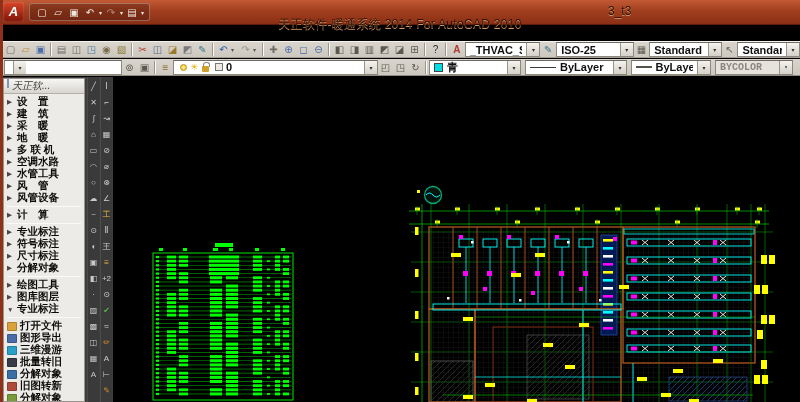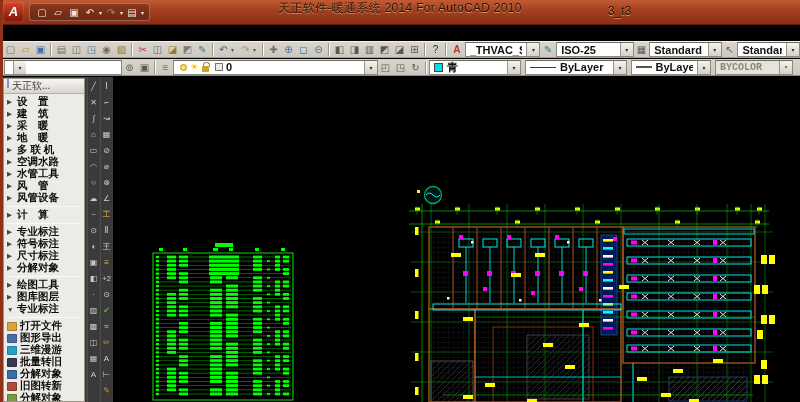--- a/index.html
+++ b/index.html
@@ -13,21 +13,21 @@
     background:linear-gradient(#c25a35, #a23f1f 45%, #8a2f15); border-bottom:1px solid #5e1d0a; }
   .acad-logo { position:absolute; left:3px; top:2px; width:21px; height:20px; border-radius:3px;
     background:linear-gradient(#d8442a,#7e1505); color:#fff; font-weight:bold; font-style:italic;
     font-size:13px; text-align:center; line-height:20px; box-shadow:inset 0 0 2px #ffffff66; }
   .qat { position:absolute; left:29px; top:3px; height:18px; display:flex; align-items:center; gap:2px;
     padding:0 5px; background:rgba(40,12,6,.30); border:1px solid rgba(255,255,255,.28); border-radius:3px; }
   .qat .qi { width:14px; height:14px; display:flex; align-items:center; justify-content:center;
     font-size:10px; color:#f0e8e0; }
   .qat .qi.dim { color:#b88a78; }
   .qat .qcaret { font-size:6px; color:#f0e8e0; }
-  .win-title { position:absolute; left:0; right:0; top:0; text-align:center; font-size:12px;
+  .win-title { position:absolute; left:0; right:0; top:16px; text-align:center; font-size:12px;
     color:#2d0e05; text-shadow:0 1px 0 #c96; letter-spacing:.3px; }
   .win-title-suffix { position:absolute; left:608px; top:4px; font-size:12px; color:#2d0e05; text-shadow:0 1px 0 #c96; }
 
   
   .menubar { position:absolute; left:0; top:25px; width:800px; height:16px;
     background:linear-gradient(#dcd8d1,#c9c5bd); border-bottom:1px solid #9b968c;
     display:flex; align-items:stretch; padding-left:14px; }
   .menu-item { font-size:11px; color:#14110c; padding:1px 8px 0; display:flex; align-items:center; }
   .menu-item.active { background:#b9b4aa; border:1px solid #837e73; border-bottom:none; padding-top:0; }
 
@@ -63,21 +63,21 @@
   .lay-sw { display:inline-block; width:8px; height:8px; background:#ece9e3; border:1px solid #777; margin:0 3px; }
 
   
   .main { position:absolute; left:0; top:77px; width:800px; height:325px; background:#3d3d3d; }
   .left-border { position:absolute; left:0; top:0; width:3px; height:402px; background:#8f3118; z-index:50; }
 
   
   .palette { position:absolute; left:3px; top:1px; width:82px; bottom:0; background:#ecebe7;
     border:1px solid #9a958b; overflow:hidden; display:flex; flex-direction:column; }
   .pal-header { height:15px; flex:0 0 15px; background:linear-gradient(#f7f6f4,#d8d5cf);
-    border-bottom:1px solid #b5b1a8; font-size:10px; color:#3a372f; display:flex; align-items:flex-start; padding:0 3px; gap:3px; }
+    border-bottom:1px solid #b5b1a8; font-size:10px; color:#3a372f; display:flex; align-items:flex-start; padding:0 3px; gap:3px;font-style:italic; }
   .pal-grip { width:2px; height:9px; background:#8a92b8; }
   .pal-body { flex:1 1 auto; padding-top:2px; }
   .prow { height:12px; display:flex; align-items:center; gap:3px; padding-left:3px;
     font-size:10.5px; font-weight:600; color:#0d0c0a; white-space:nowrap; }
   .prow .arr { font-size:6.5px; color:#4c483f; width:7px; flex:0 0 7px; }
   .prow .cico { width:10px; height:9px; flex:0 0 10px; border:1px solid #00000033; border-radius:1px; }
   .psep { height:1px; margin:2px 3px; background:#bcb8af; border-bottom:1px solid #fbfaf8; }
 
   
   .vtb { position:absolute; top:0; bottom:0; width:12px; background:#3a3a3a; border-left:1px solid #4d4d4d;

